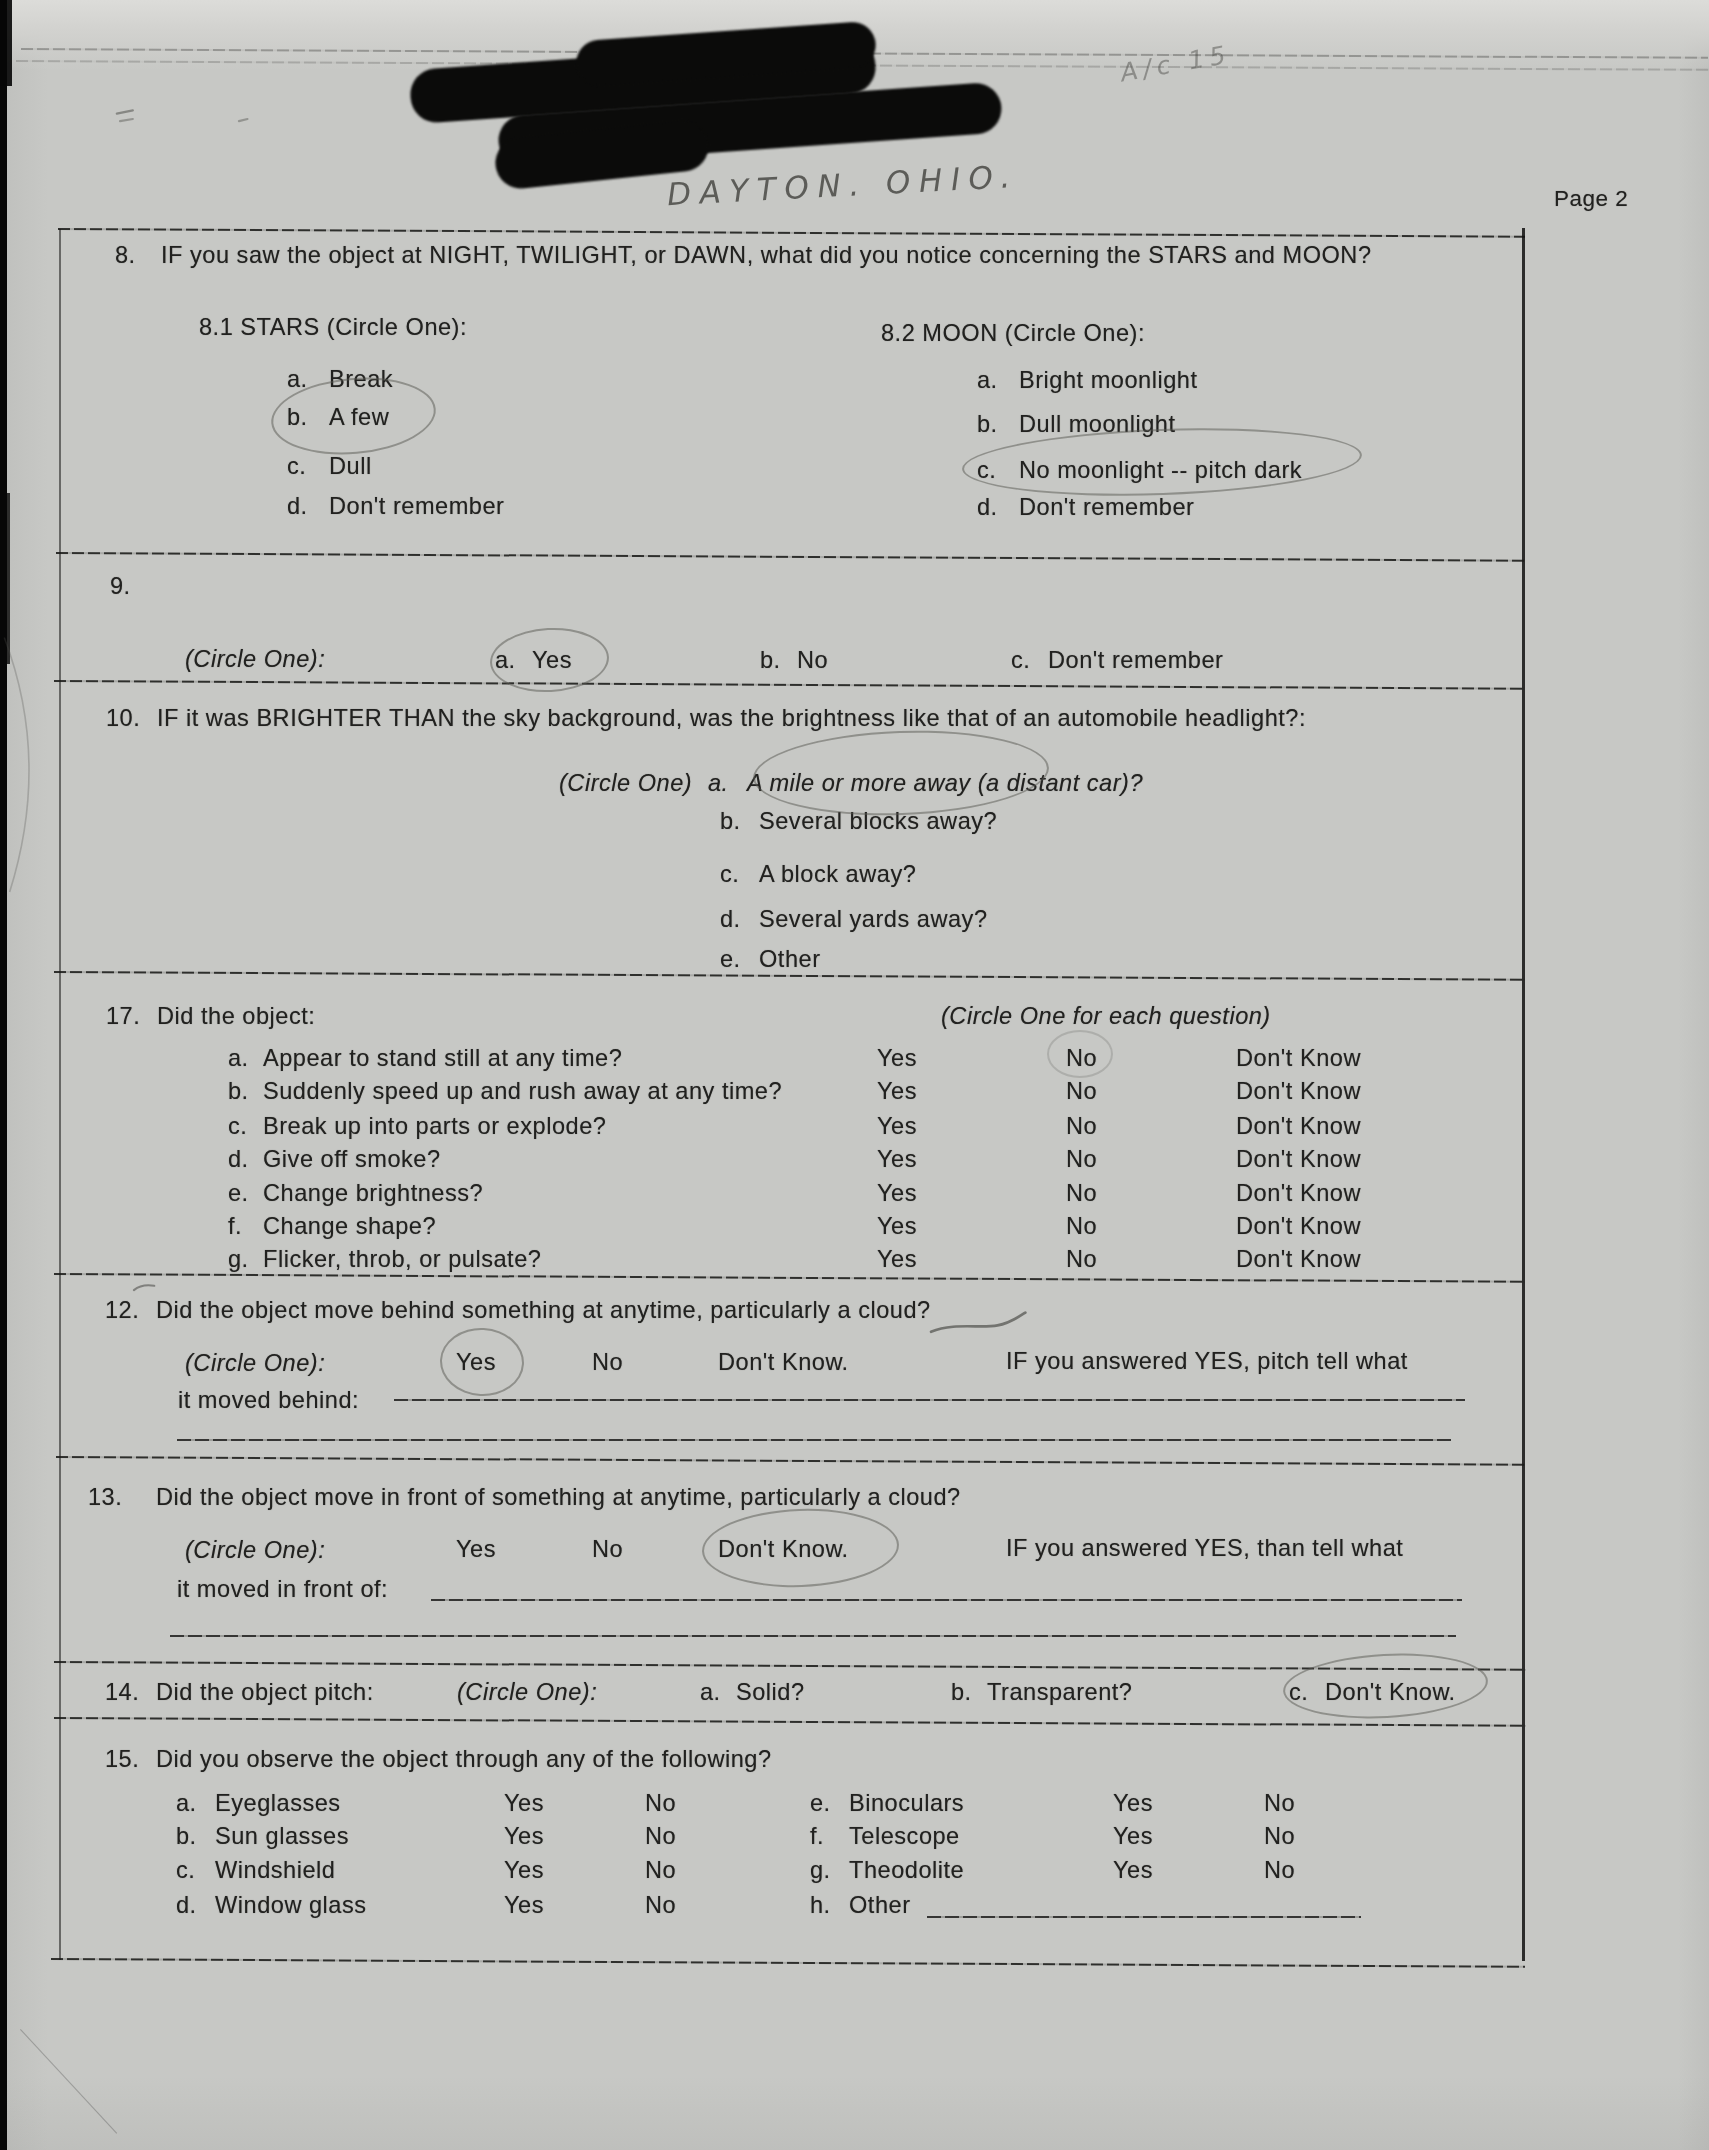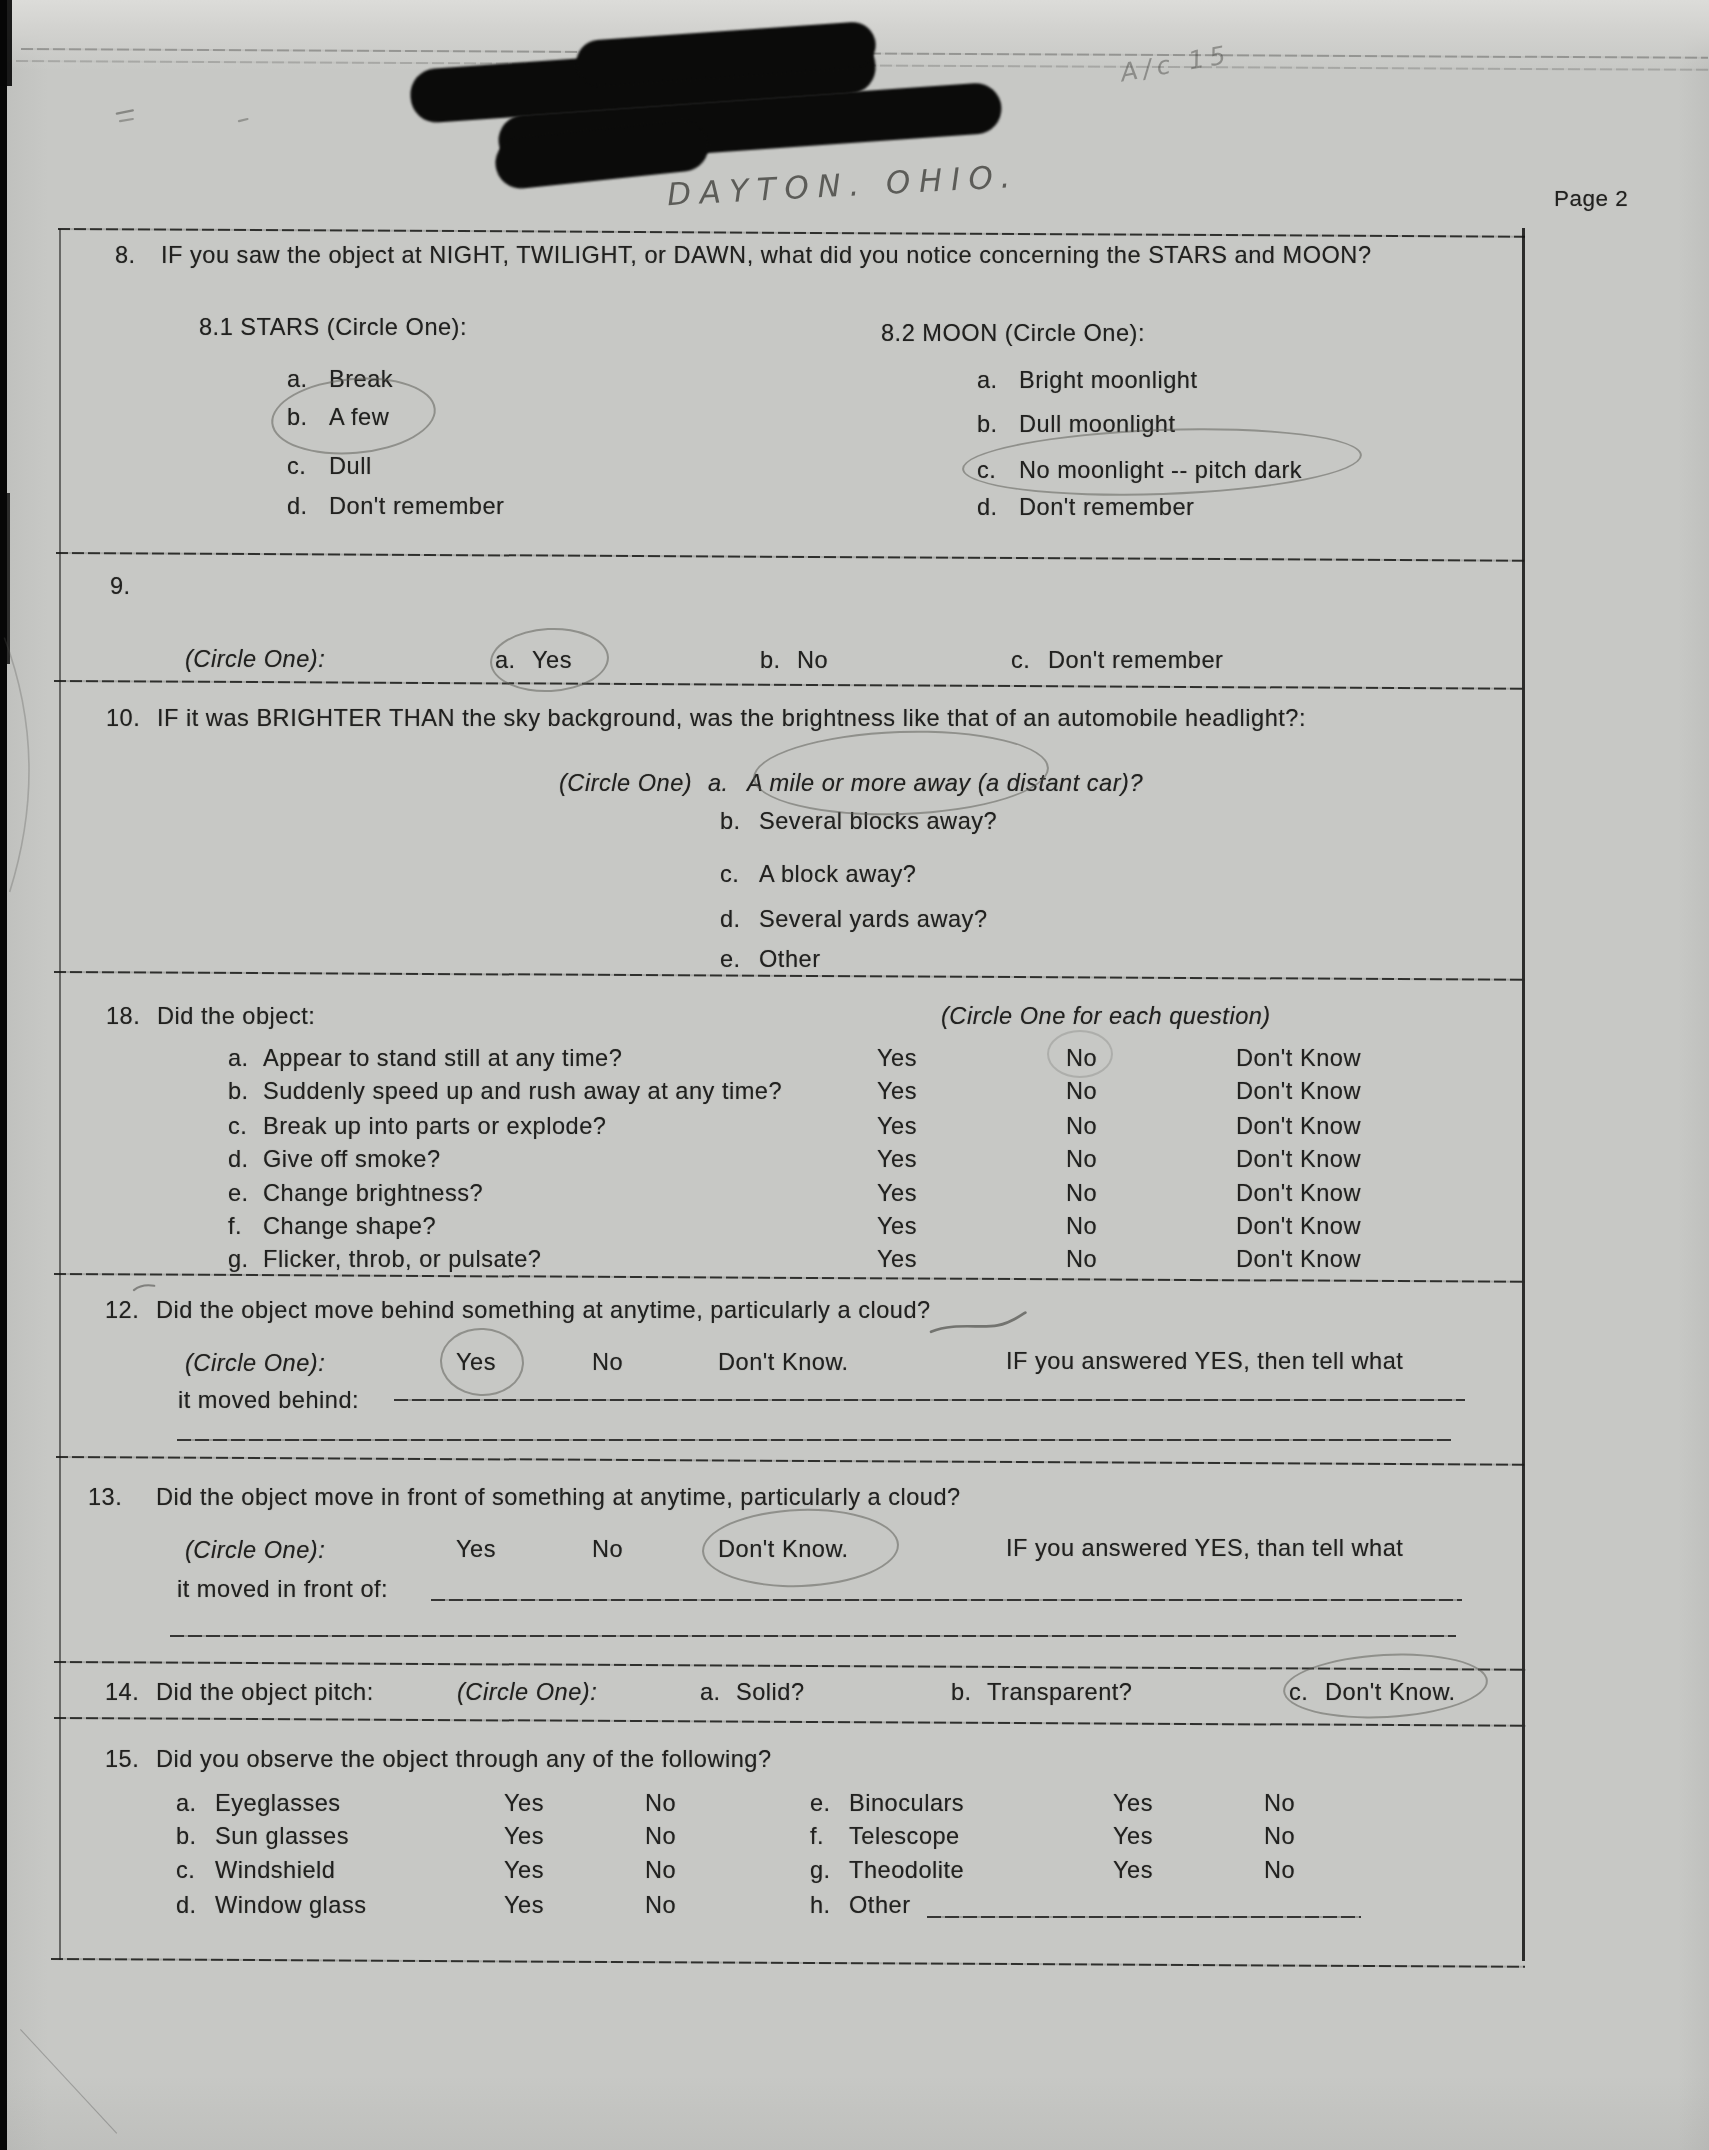--- a/index.html
+++ b/index.html
@@ -92,21 +92,21 @@
   <div class="t" style="left:106px;top:705px;">10.</div>
   <div class="t" style="left:157px;top:705px;">IF it was BRIGHTER THAN the sky background, was the brightness like that of an automobile headlight?:</div>
   <div class="t it" style="left:559px;top:770px;">(Circle One)</div>
   <div class="t" style="left:708px;top:770px;font-style:italic;"><span class="letter" style="width:39px;">a.</span><span>A mile or more away (a distant car)?</span></div>
   <div class="t" style="left:720px;top:808px;"><span class="letter" style="width:39px;">b.</span><span>Several blocks away?</span></div>
   <div class="t" style="left:720px;top:861px;"><span class="letter" style="width:39px;">c.</span><span>A block away?</span></div>
   <div class="t" style="left:720px;top:906px;"><span class="letter" style="width:39px;">d.</span><span>Several yards away?</span></div>
   <div class="t" style="left:720px;top:946px;"><span class="letter" style="width:39px;">e.</span><span>Other</span></div>
   <div class="circle" style="left:753px;top:731px;width:292px;height:80px;transform:rotate(-2deg);"></div>
 
-  <div class="t" style="left:106px;top:1003px;">18.</div>
+  <div class="t" style="left:106px;top:1003px;">17.</div>
   <div class="t" style="left:157px;top:1003px;">Did the object:</div>
   <div class="t it" style="left:941px;top:1003px;">(Circle One for each question)</div>
 
   <div class="t" style="left:228px;top:1045px;"><span class="letter" style="width:35px;">a.</span><span>Appear to stand still at any time?</span></div>
   <div class="t" style="left:877px;top:1045px;">Yes</div>
   <div class="t" style="left:1066px;top:1045px;">No</div>
   <div class="t" style="left:1236px;top:1045px;">Don't Know</div>
 
   <div class="t" style="left:228px;top:1078px;"><span class="letter" style="width:35px;">b.</span><span>Suddenly speed up and rush away at any time?</span></div>
   <div class="t" style="left:877px;top:1078px;">Yes</div>
@@ -139,21 +139,21 @@
   <div class="t" style="left:1236px;top:1246px;">Don't Know</div>
 
   <div class="circle" style="left:1047px;top:1030px;width:62px;height:44px;opacity:.45;"></div>
 
   <div class="t" style="left:105px;top:1297px;">12.</div>
   <div class="t" style="left:156px;top:1297px;">Did the object move behind something at anytime, particularly a cloud?</div>
   <div class="t it" style="left:185px;top:1350px;">(Circle One):</div>
   <div class="t" style="left:456px;top:1349px;">Yes</div>
   <div class="t" style="left:592px;top:1349px;">No</div>
   <div class="t" style="left:718px;top:1349px;">Don't Know.</div>
-  <div class="t" style="left:1006px;top:1348px;">IF you answered YES, then tell what</div>
+  <div class="t" style="left:1006px;top:1348px;">IF you answered YES, pitch tell what</div>
   <div class="t" style="left:178px;top:1379px;margin-top:8px;">it moved behind:</div>
   <div class="uline" style="left:394px;top:1399px;width:1071px;"></div>
   <div class="uline" style="left:177px;top:1439px;width:1274px;"></div>
   <div class="circle" style="left:440px;top:1328px;width:80px;height:64px;transform:rotate(3deg);"></div>
 
   <div class="t" style="left:88px;top:1484px;">13.</div>
   <div class="t" style="left:156px;top:1484px;">Did the object move in front of something at anytime, particularly a cloud?</div>
   <div class="t it" style="left:185px;top:1537px;">(Circle One):</div>
   <div class="t" style="left:456px;top:1536px;">Yes</div>
   <div class="t" style="left:592px;top:1536px;">No</div>

